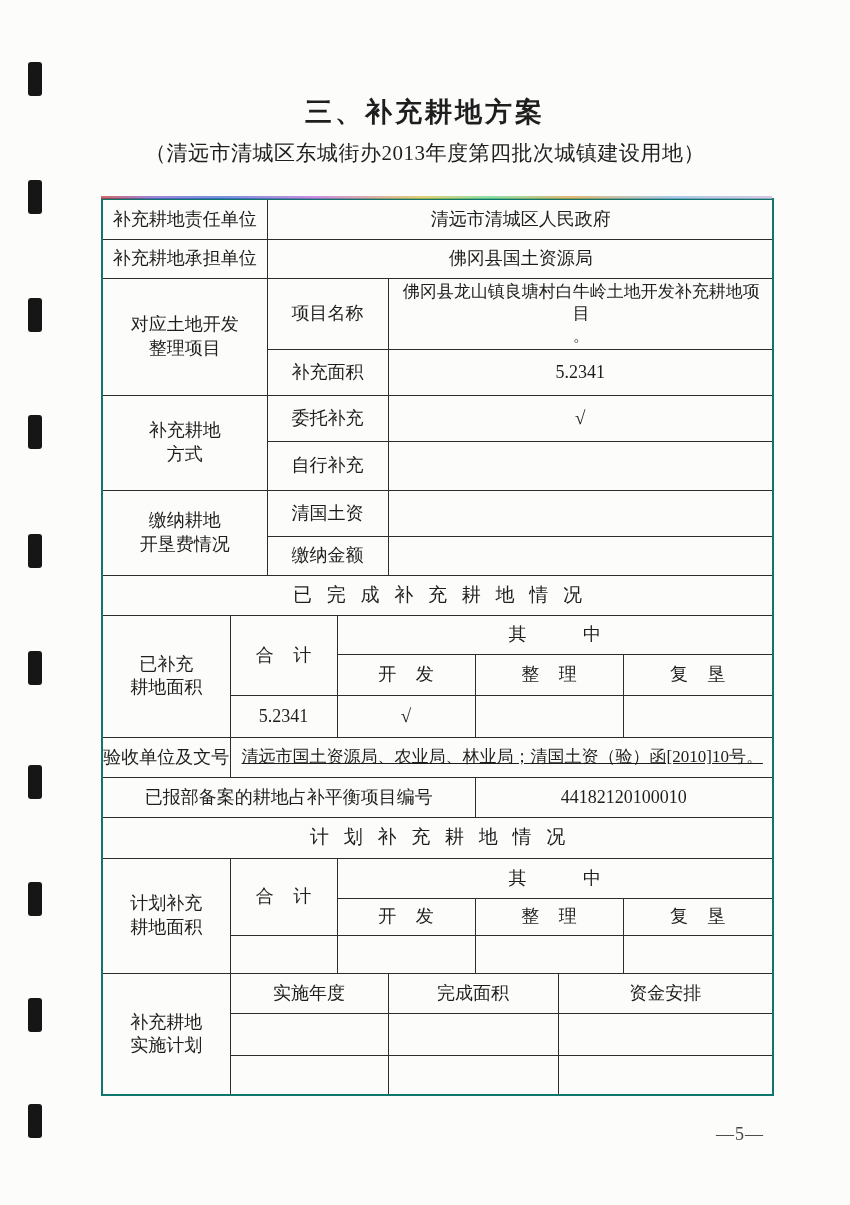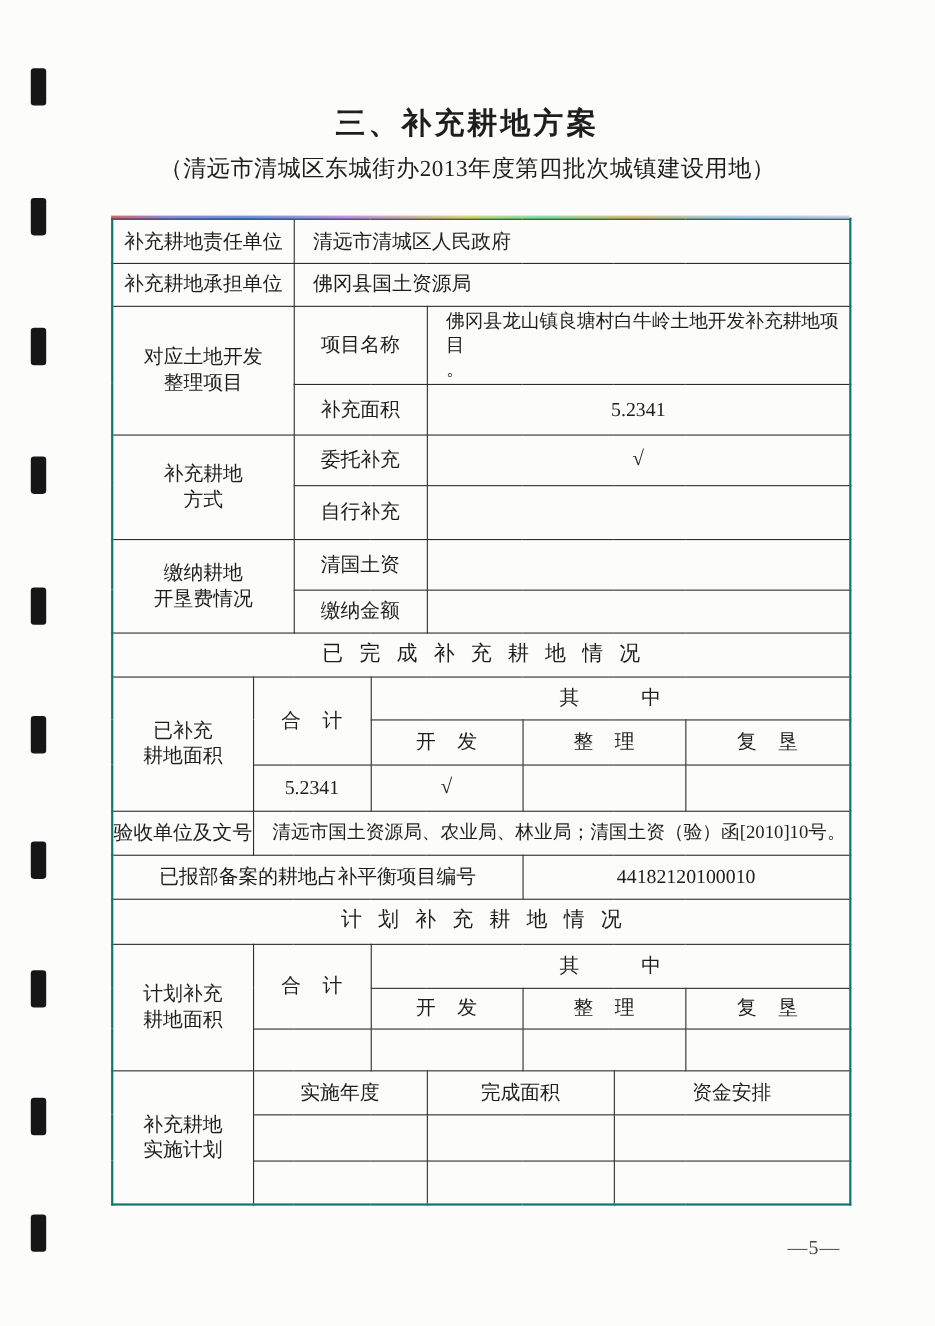--- a/index.html
+++ b/index.html
@@ -71,22 +71,22 @@
   td {
     border: 1px solid #2d2d2d;
     font-size: 18px;
     text-align: center;
     vertical-align: middle;
     padding: 2px 5px;
     line-height: 1.3;
     overflow: hidden;
   }
   .pre { white-space: pre-line; }
-  .left { text-align: left; padding-left: 17px; }
-  .nowrap { white-space: nowrap; }
+  .left { text-align: center; padding-left: 7px; }
+  .nowrap { white-space: nowrap; text-decoration: underline; }
   .sec-header { font-size: 19px; word-spacing: 10px; }
   .sp-md { word-spacing: 15px; }
   .sp-xl { word-spacing: 52px; }
   .tight { padding: 2px 0; }
   .small { font-size: 17px; }
   .check { font-size: 19px; }
   .page-number {
     position: absolute;
     top: 1124px;
     left: 716px;

